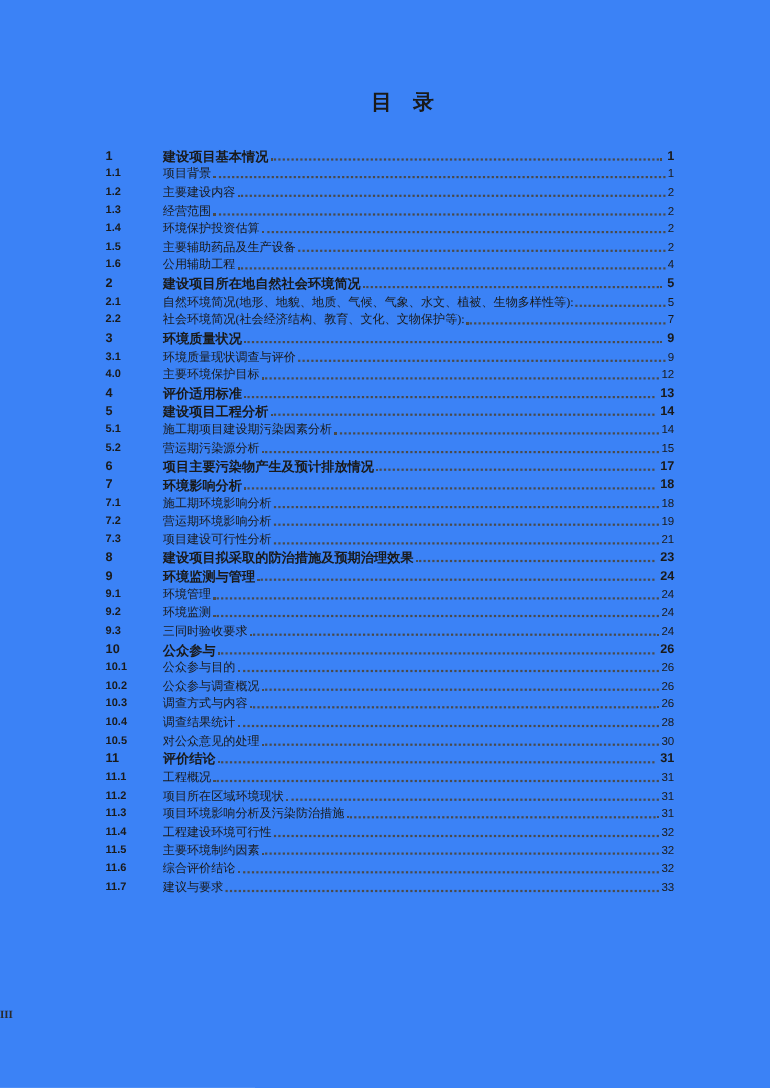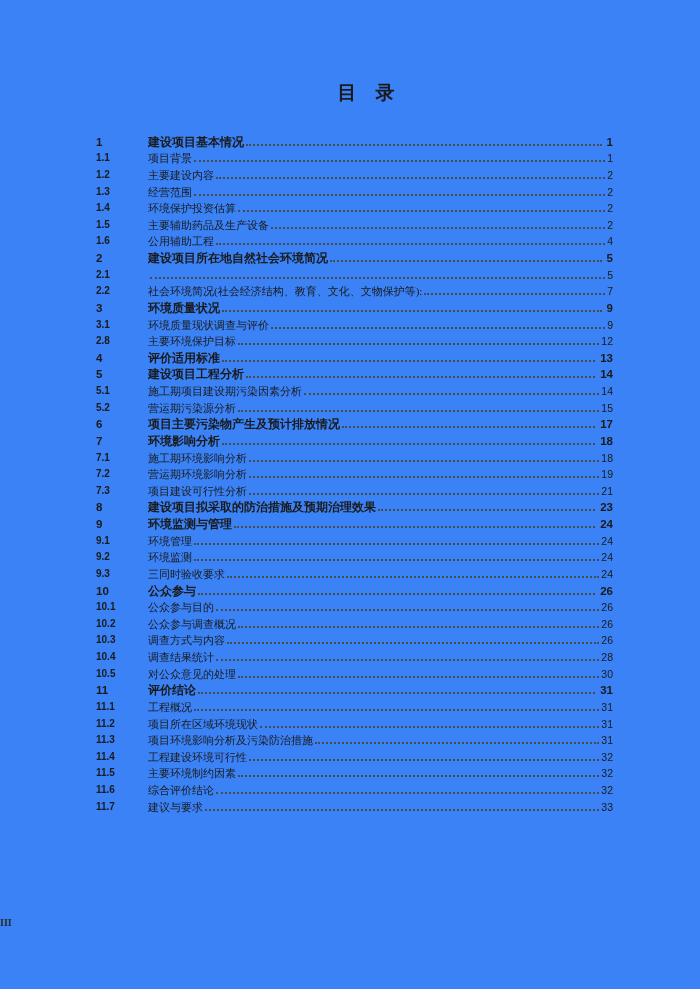--- a/index.html
+++ b/index.html
@@ -143,20 +143,21 @@
 
   <div class="row level1">
     <span class="num">2</span>
     <span class="label">建设项目所在地自然社会环境简况</span>
     <span class="leader"></span>
     <span class="pg">5</span>
   </div>
 
   <div class="row">
     <span class="num">2.1</span>
+    <span class="label">自然环境简况(地形、地貌、地质、气候、气象、水文、植被、生物多样性等):</span>
     <span class="leader"></span>
     <span class="pg">5</span>
   </div>
 
   <div class="row">
     <span class="num">2.2</span>
     <span class="label">社会环境简况(社会经济结构、教育、文化、文物保护等):</span>
     <span class="leader"></span>
     <span class="pg">7</span>
   </div>
@@ -169,21 +170,21 @@
   </div>
 
   <div class="row">
     <span class="num">3.1</span>
     <span class="label">环境质量现状调查与评价</span>
     <span class="leader"></span>
     <span class="pg">9</span>
   </div>
 
   <div class="row">
-    <span class="num">2.8</span>
+    <span class="num">4.0</span>
     <span class="label">主要环境保护目标</span>
     <span class="leader"></span>
     <span class="pg">12</span>
   </div>
 
   <div class="row level1">
     <span class="num">4</span>
     <span class="label">评价适用标准</span>
     <span class="leader"></span>
     <span class="pg">13</span>

